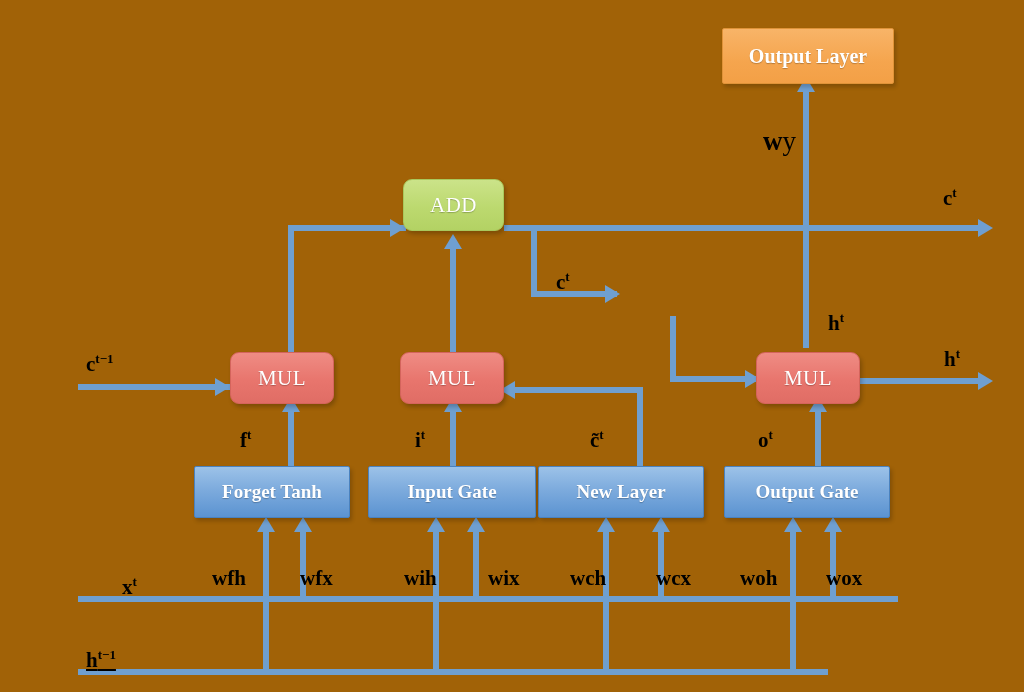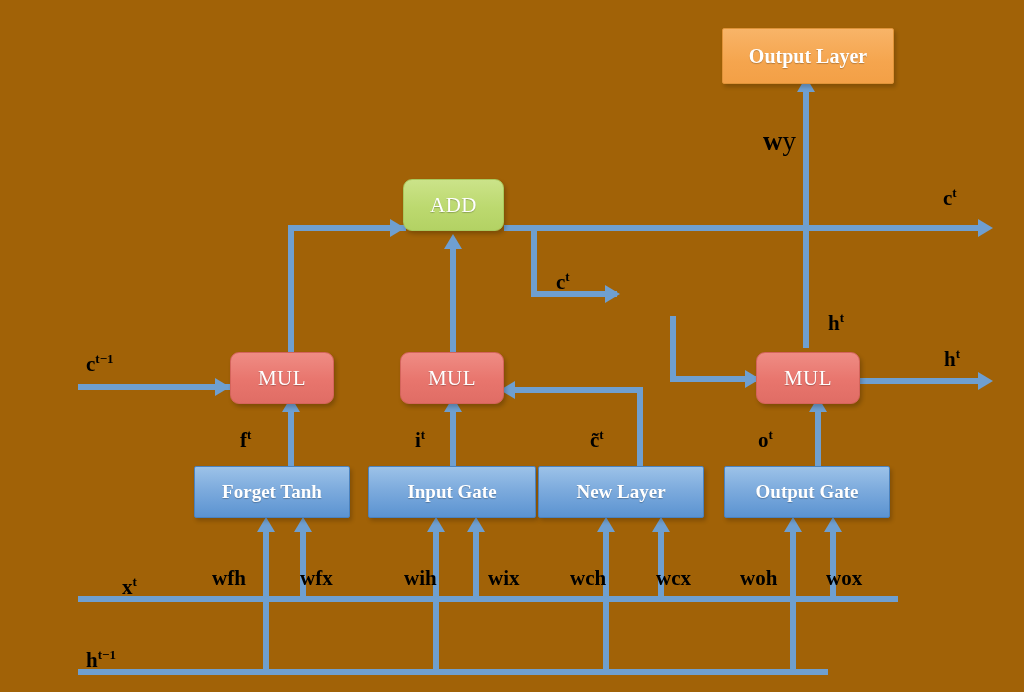--- a/index.html
+++ b/index.html
@@ -179,21 +179,21 @@
   </div>
 
   <div class="lbl" style="left:758px;top:428px;">
     <span>o</span><sup>t</sup>
   </div>
 
   <div class="lbl" style="left:98px;top:575px;margin-left:24px;">
     <span>x</span><sup>t</sup>
   </div>
 
-  <div class="lbl" style="left:86px;top:648px;">
+  <div class="lbl" style="left:86px;top:648px;text-decoration:underline;">
     <span>h</span><sup>t−1</sup>
   </div>
 
   <div class="lbl wy" style="left:763px;top:128px;">
     <span class="lt">w</span><span class="nm">y</span>
   </div>
 
   <div class="lbl wt" style="left:212px;top:568px;">wfh</div>
   <div class="lbl wt" style="left:300px;top:568px;">wfx</div>
   <div class="lbl wt" style="left:404px;top:568px;">wih</div>

